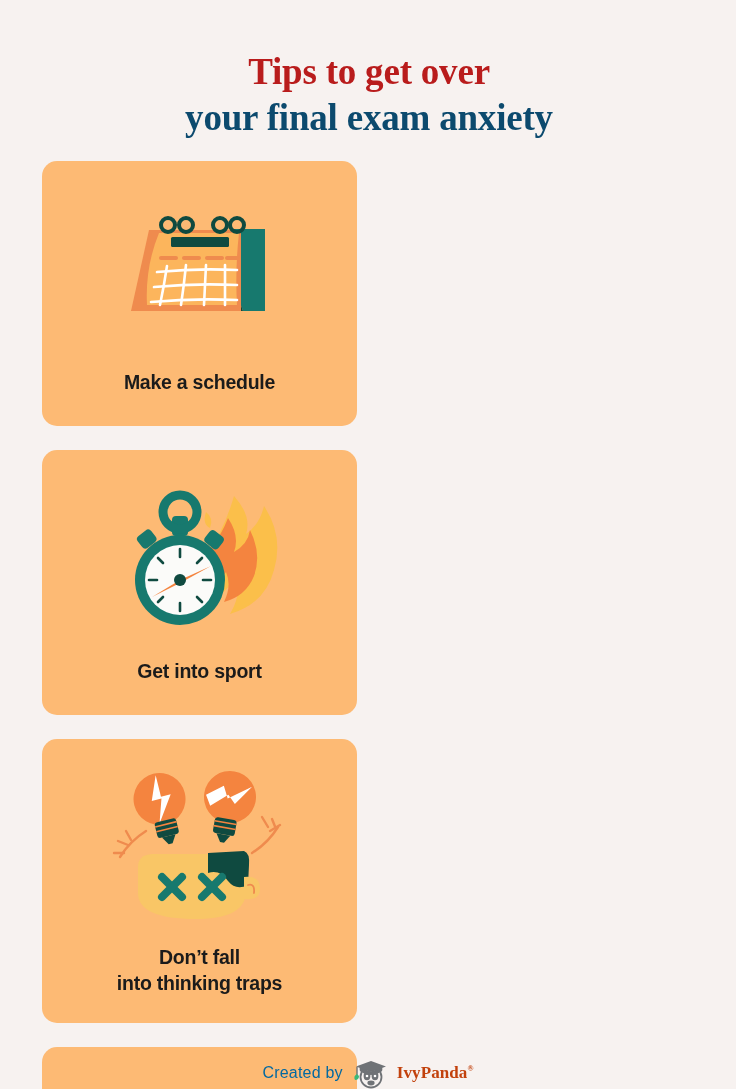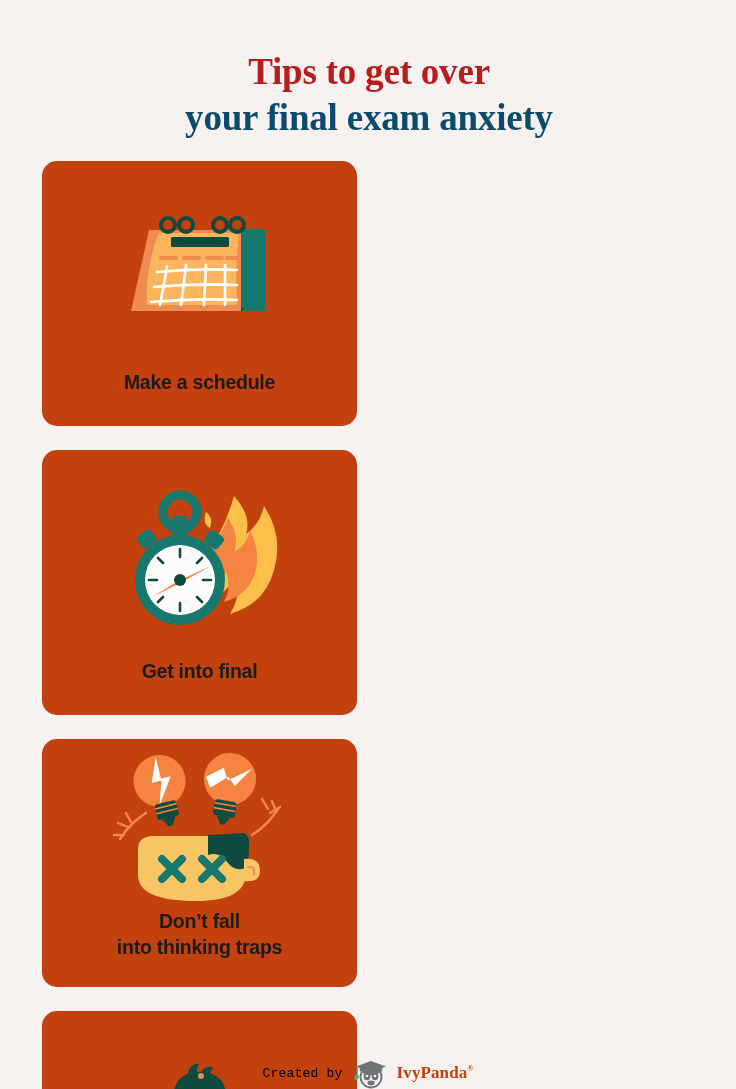--- a/index.html
+++ b/index.html
@@ -38,33 +38,33 @@
     font-size: 37px;
     color: #0c4a6e;
   }
   .grid {
     margin-top: 21px;
     display: flex;
     flex-wrap: wrap;
     gap: 24px 25px;
   }
   .card {
-    background: #c2410c;
+    background: #fdba74;
     border-radius: 15px;
     box-sizing: border-box;
     display: flex;
     flex-direction: column;
     align-items: center;
     justify-content: flex-start;
   }
   .card.half {
     width: 315px;
   }
   .card.r1 { height: 265px; }
-  .card.r2 { height: 248px; }
+  .card.r2 { height: 284px; }
   .art {
     flex: 1 1 auto;
     display: flex;
     align-items: center;
     justify-content: center;
     width: 100%;
   }
   .card.r1 .art { padding-top: 10px; }
   .card.r2 .art { padding-top: 6px; }
   .card-label {
@@ -82,23 +82,23 @@
     position: absolute;
     left: 0;
     right: 0;
     bottom: 21px;
     display: flex;
     align-items: center;
     justify-content: center;
     gap: 9px;
   }
   .footer-text {
-    font-size: 13px;
-    color: #000000;
-    font-family: Liberation Mono, monospace;
+    font-size: 16px;
+    color: #0369a1;
+    font-family: Liberation Sans, sans-serif;
     letter-spacing: 0.2px;
   }
   .footer-brand {
     font-family: "Liberation Serif", serif;
     font-size: 17px;
     font-weight: bold;
     color: #c2410c;
     letter-spacing: 0.1px;
   }
   .footer-brand sup {
@@ -190,21 +190,21 @@
             <line x1="44" y1="68" x2="49" y2="73"></line>
             <line x1="83" y1="107" x2="88" y2="112"></line>
             <line x1="88" y1="68" x2="83" y2="73"></line>
             <line x1="49" y1="107" x2="44" y2="112"></line>
           </g>
 
           <path d="M38 107 L66 90 L97 76 L68 92 Z" fill="#f4843f"></path>
           <circle cx="66" cy="90" r="6" fill="#0f4a40"></circle>
         </svg>
       </div>
-      <div class="card-label">Get into final</div>
+      <div class="card-label">Get into sport</div>
     </div>
 
     <div class="card half r2">
       <div class="art">
         <svg width="176" height="152" viewBox="0 0 176 152" xmlns="http://www.w3.org/2000/svg">
 
           <g transform="rotate(-14 48 32)">
             <circle cx="48" cy="30" r="26" fill="#f4843f"></circle>
             <path d="M50 6 L40 30 L50 30 L42 54 L60 28 L50 28 Z" fill="#ffffff"></path>
             <rect x="37" y="52" width="22" height="16" rx="3" fill="#0f4a40"></rect>

